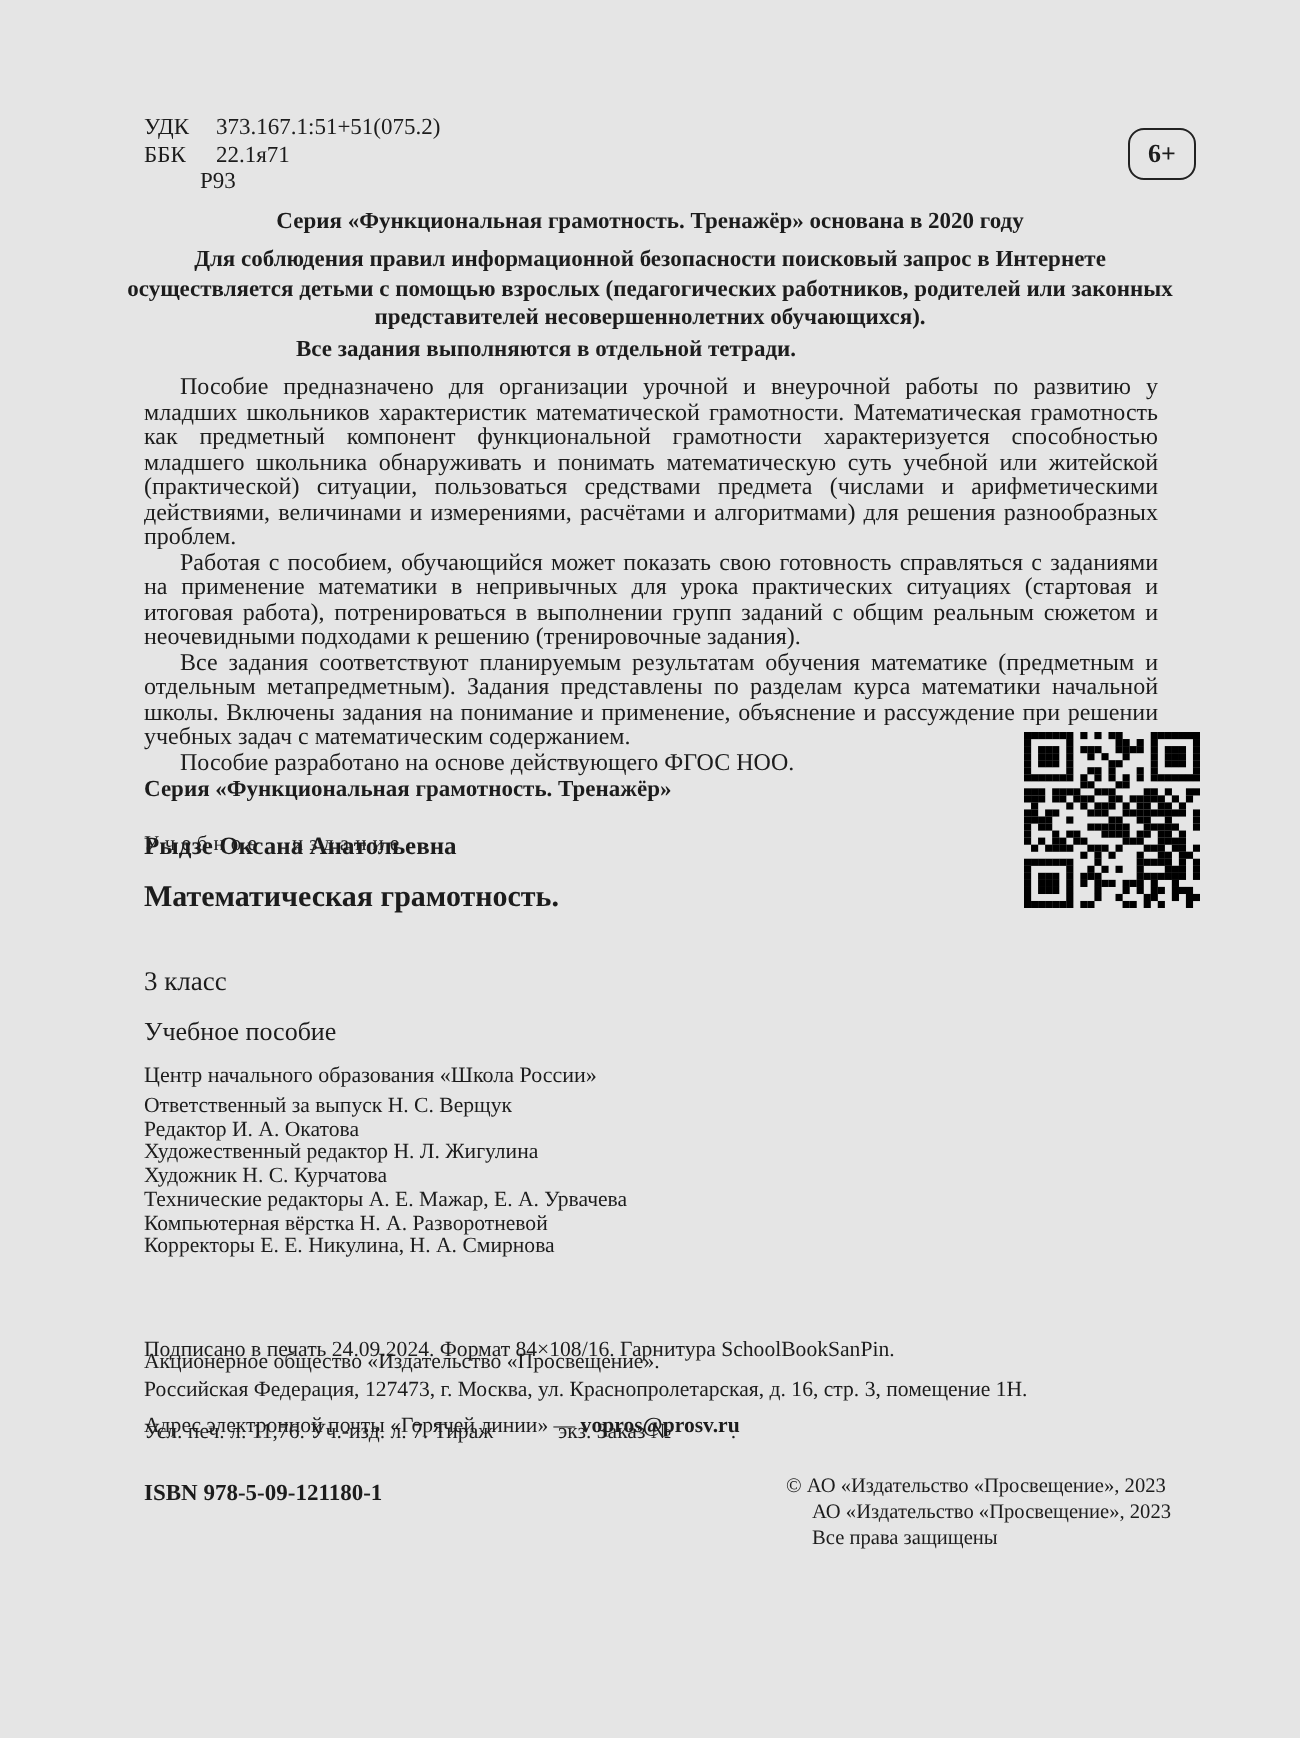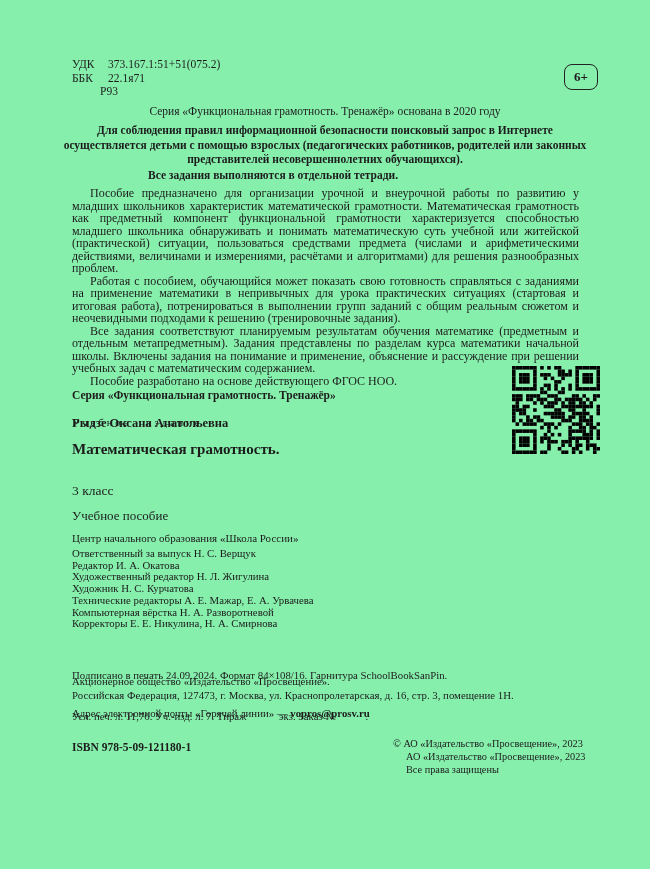--- a/index.html
+++ b/index.html
@@ -4,35 +4,35 @@
 <style>
   * { margin: 0; padding: 0; box-sizing: border-box; }
   html, body { background: #ffffff; }
   body {
     width: 650px; height: 869px;
     position: relative;
     font-family: "Liberation Serif", "DejaVu Serif", serif;
     color: #1c1c1c;
     overflow: hidden;
   }
-  .page { position: absolute; inset: 0; background: #86efac; }
+  .page { position: absolute; inset: 0; background: #e5e5e5; }
 
   .udk-block { position: absolute; top: 58px; left: 72px; font-size: 11.5px; line-height: 13.5px; }
   .udk-label { display: inline-block; width: 36px; }
   .author-sign { padding-left: 28px; }
 
   .age-badge {
     position: absolute; top: 64px; right: 52px;
     width: 34px; height: 26px;
     border: 1.3px solid #222; border-radius: 8px;
     display: flex; align-items: center; justify-content: center;
     font-size: 13px; font-weight: bold;
   }
 
-  .series-note { position: absolute; top: 105px; left: 0; width: 650px; text-align: center; font-size: 11.5px; font-weight: normal; }
+  .series-note { position: absolute; top: 105px; left: 0; width: 650px; text-align: center; font-size: 11.5px; font-weight: bold; }
 
   .safety { position: absolute; top: 123px; left: 55px; width: 540px; text-align: center; font-size: 11.5px; font-weight: bold; line-height: 14.5px; }
 
   .notebook { position: absolute; top: 169px; left: 0; width: 546px; text-align: center; font-size: 11.5px; font-weight: bold; }
 
   .annotation { position: absolute; top: 187px; left: 72px; width: 507px; font-size: 12px; line-height: 12.5px; text-align: justify; }
   .annotation p { text-indent: 18px; }
 
   .edition-kind { position: absolute; top: 369px; left: 72px; font-size: 10.5px; letter-spacing: 3px; word-spacing: 9px; margin-top: 48px; }
 

